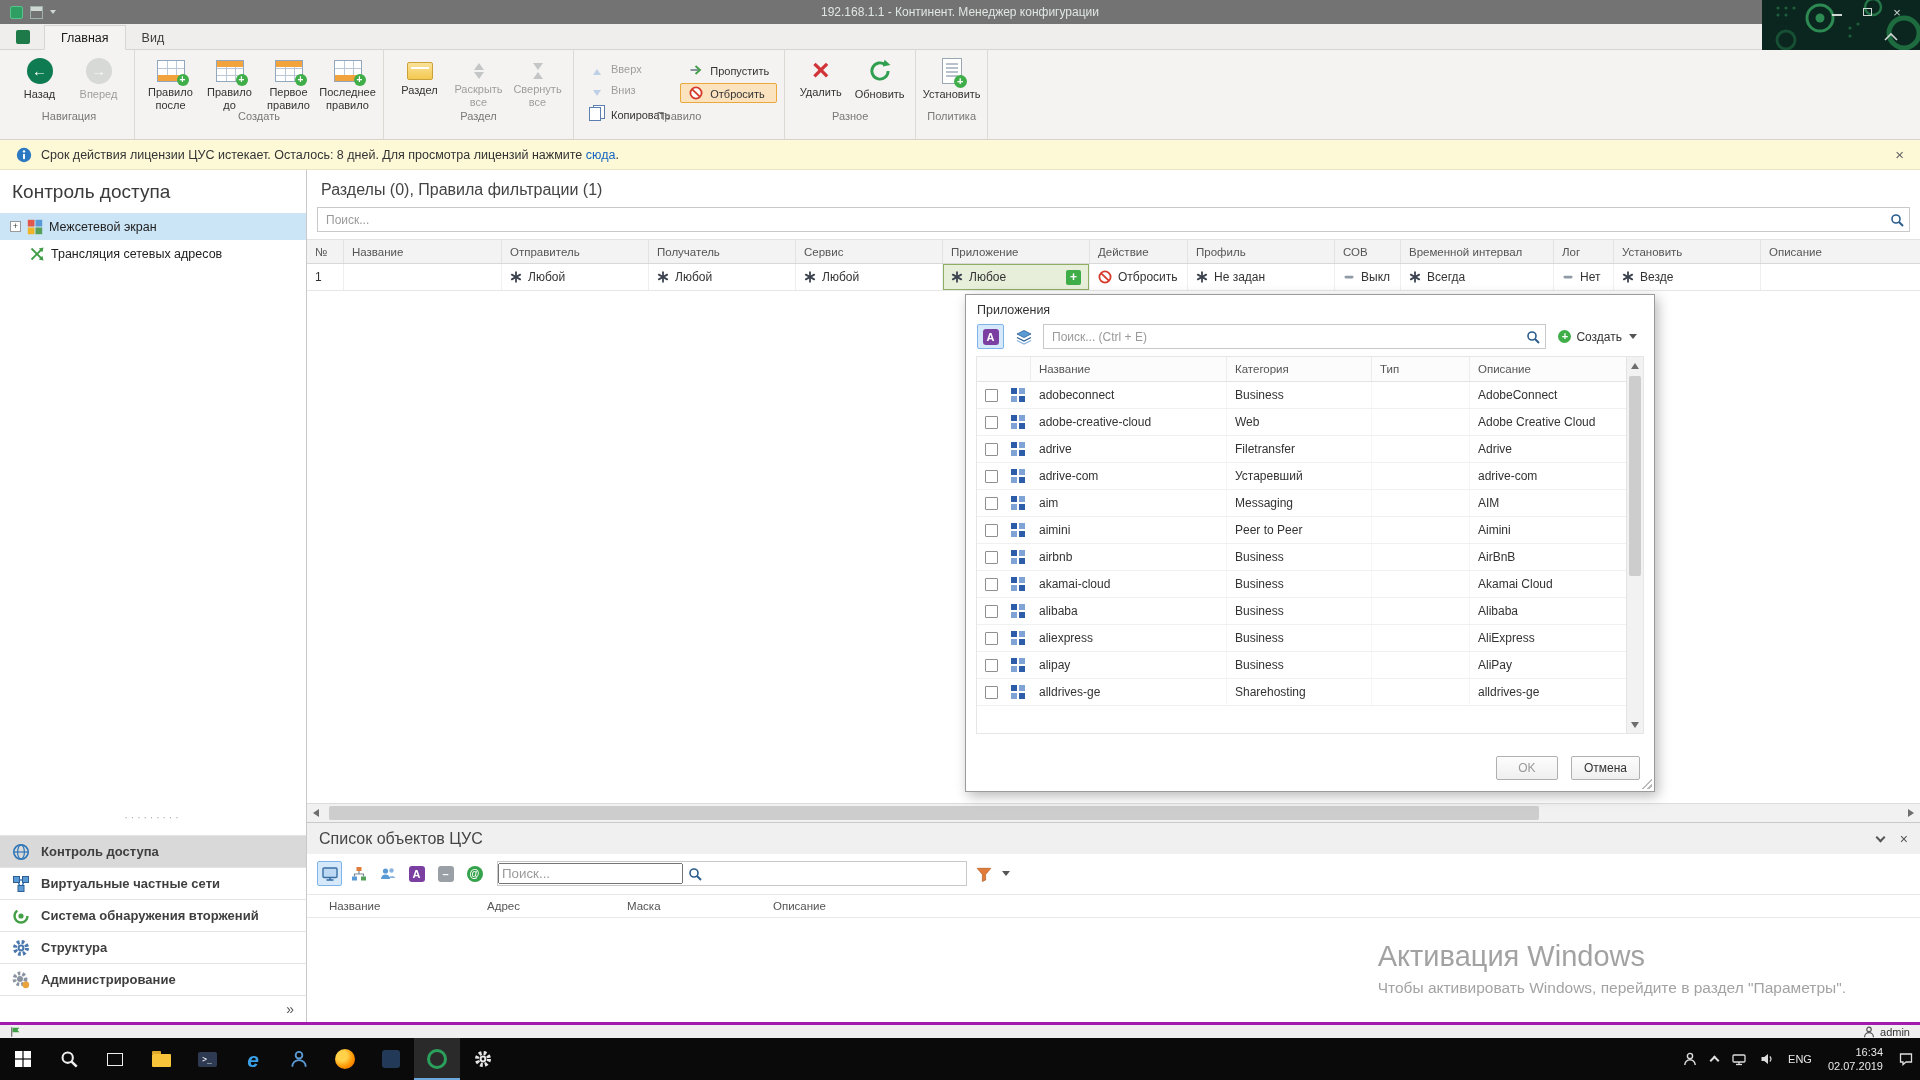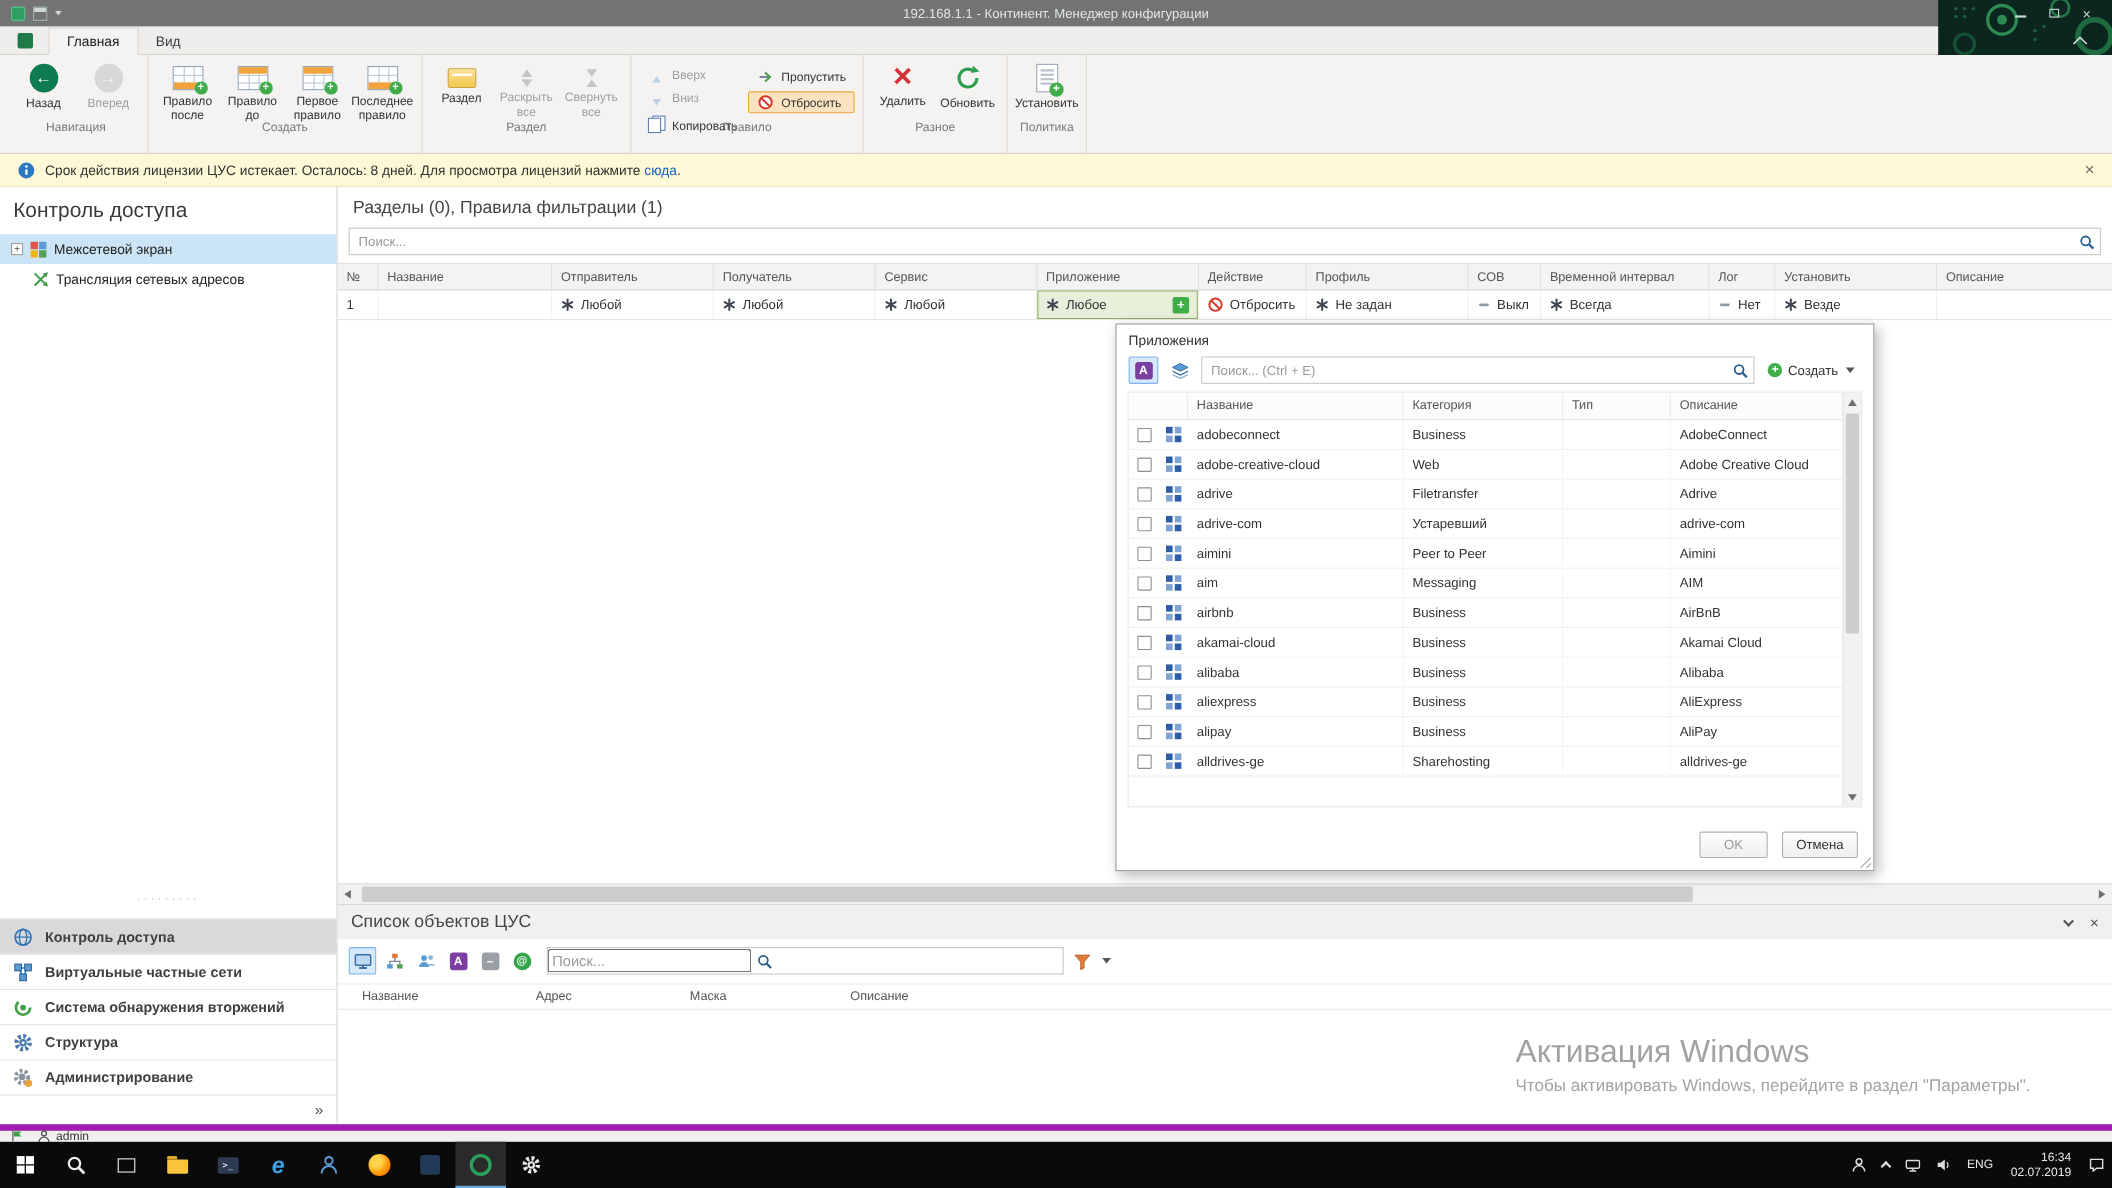--- a/index.html
+++ b/index.html
@@ -124,21 +124,21 @@
   .obj-thead{display:flex;height:24px;border-top:1px solid #e8e8e8;border-bottom:1px solid #e8e8e8;font-size:11.5px;color:#555;align-items:center;margin-top:2px}
   .oth{padding:0 8px;white-space:nowrap}
   .o0{flex:0 0 172px;padding-left:22px}.o1{flex:0 0 140px}.o2{flex:0 0 146px}.o3{flex:1}
   .obj-empty{display:flex;align-items:center;gap:8px;justify-content:center;margin-top:15px;font-size:12.5px;color:#555}
   .i15{width:15px;height:15px;flex:0 0 auto}
   .i16{width:16px;height:16px;flex:0 0 auto}
   .i18{width:18px;height:18px;flex:0 0 auto}
   .i14{width:14px;height:14px;flex:0 0 auto}
 
   
-  .popup{position:absolute;left:1014px;top:294px;width:690px;height:498px;background:#fff;border:1px solid #9b9b9b;box-shadow:3px 4px 12px rgba(0,0,0,.28);z-index:20;display:flex;flex-direction:column;font-size:12px}
+  .popup{position:absolute;left:965px;top:294px;width:690px;height:498px;background:#fff;border:1px solid #9b9b9b;box-shadow:3px 4px 12px rgba(0,0,0,.28);z-index:20;display:flex;flex-direction:column;font-size:12px}
   .pp-title{padding:8px 11px 5px;font-size:12.5px;color:#333}
   .pp-tools{display:flex;align-items:center;gap:6px;padding:2px 11px 7px}
   .pp-abtn{width:27px;height:25px;display:flex;align-items:center;justify-content:center;background:#d6e9fb;border:1px solid #7eb4ea;border-radius:2px}
   .pp-ibtn{width:27px;height:25px;display:flex;align-items:center;justify-content:center}
   .pp-search{flex:1;height:25px;border:1px solid #c9c9c9;display:flex;align-items:center;background:#fff}
   .pp-search input{flex:1;border:none;outline:none;padding:0 8px;font-size:12px;font-family:inherit;background:transparent}
   .pp-create{display:flex;align-items:center;gap:5px;padding:3px 6px;color:#333}
   .pp-tablewrap{height:378px;position:relative;margin:0 10px;border:1px solid #e6e6e6;padding-right:17px;overflow:hidden}
   .pp-thead{display:flex;height:25px;align-items:stretch;background:#fcfcfc;border-bottom:1px solid #e3e3e3;color:#555;font-size:11.5px}
   .pth{padding:0 8px;border-right:1px solid #ececec;display:flex;align-items:center;white-space:nowrap}
@@ -160,21 +160,21 @@
   .btn{min-width:62px;height:24px;border:1px solid #b0b0b0;background:linear-gradient(#fdfdfd,#efefef);font-size:12px;display:flex;align-items:center;justify-content:center;border-radius:2px;padding:0 12px}
   .btn.ok{color:#9a9a9a}
   .grip{position:absolute;right:2px;bottom:2px;width:11px;height:11px;background:repeating-linear-gradient(135deg,#b9b9b9 0 1.5px,transparent 1.5px 4px);clip-path:polygon(100% 0,100% 100%,0 100%)}
 
   
   .watermark{position:absolute;right:74px;top:940px;color:rgba(118,118,118,.68);z-index:6}
   .wm1{font-size:29px}
   .wm2{font-size:15.5px;margin-top:6px}
 
   
-  .statusbar{position:absolute;left:0;right:0;bottom:42px;height:16px;background:#f0f0f0;border-top:6px solid #a21caf;display:flex;align-items:center;justify-content:flex-start;gap:12px;padding:0 10px;font-size:11px;color:#333;z-index:2}
+  .statusbar{position:absolute;left:0;right:0;bottom:42px;height:16px;background:#f0f0f0;border-top:3px solid #a21caf;display:flex;align-items:center;justify-content:space-between;gap:12px;padding:0 10px;font-size:11px;color:#333;z-index:2}
   .st-user{display:flex;align-items:center;gap:5px}
 
   
   .taskbar{position:absolute;left:0;right:0;bottom:0;height:42px;background:#0a0a0a;display:flex;align-items:stretch;color:#e8e8e8;z-index:10}
   .tb-ic{width:46px;display:flex;align-items:center;justify-content:center;cursor:default}
   .tb-ic.active{background:#2a2a2a;box-shadow:inset 0 -2px 0 #6da8dc}
   .tv{width:16px;height:13px;border:1.5px solid #eee}
   .fold{width:19px;height:13px;background:#f8c53a;border-radius:1px;position:relative;margin-top:3px}
   .fold::before{content:"";position:absolute;top:-3px;left:0;width:9px;height:3px;background:#e0a92a;border-radius:1px 1px 0 0}
   .term{width:19px;height:15px;background:#2d3a52;border-radius:2px;color:#fff;font-size:8px;line-height:15px;text-align:center;font-family:"DejaVu Sans Mono",monospace}
@@ -812,36 +812,36 @@
         <span class="pc pw-typ"></span>
         <span class="pc pw-desc">adrive-com</span>
       </div>
       <div class="prow">
         <span class="pcb">
             <span class="cb"></span>
           </span>
         <span class="pic">
             <span class="appic"></span>
           </span>
+        <span class="pc pw-name">aim</span>
+        <span class="pc pw-cat">Messaging</span>
+        <span class="pc pw-typ"></span>
+        <span class="pc pw-desc">AIM</span>
+      </div>
+      <div class="prow">
+        <span class="pcb">
+            <span class="cb"></span>
+          </span>
+        <span class="pic">
+            <span class="appic"></span>
+          </span>
         <span class="pc pw-name">aimini</span>
         <span class="pc pw-cat">Peer to Peer</span>
         <span class="pc pw-typ"></span>
         <span class="pc pw-desc">Aimini</span>
-      </div>
-      <div class="prow">
-        <span class="pcb">
-            <span class="cb"></span>
-          </span>
-        <span class="pic">
-            <span class="appic"></span>
-          </span>
-        <span class="pc pw-name">aim</span>
-        <span class="pc pw-cat">Messaging</span>
-        <span class="pc pw-typ"></span>
-        <span class="pc pw-desc">AIM</span>
       </div>
       <div class="prow">
         <span class="pcb">
             <span class="cb"></span>
           </span>
         <span class="pic">
             <span class="appic"></span>
           </span>
         <span class="pc pw-name">airbnb</span>
         <span class="pc pw-cat">Business</span>

